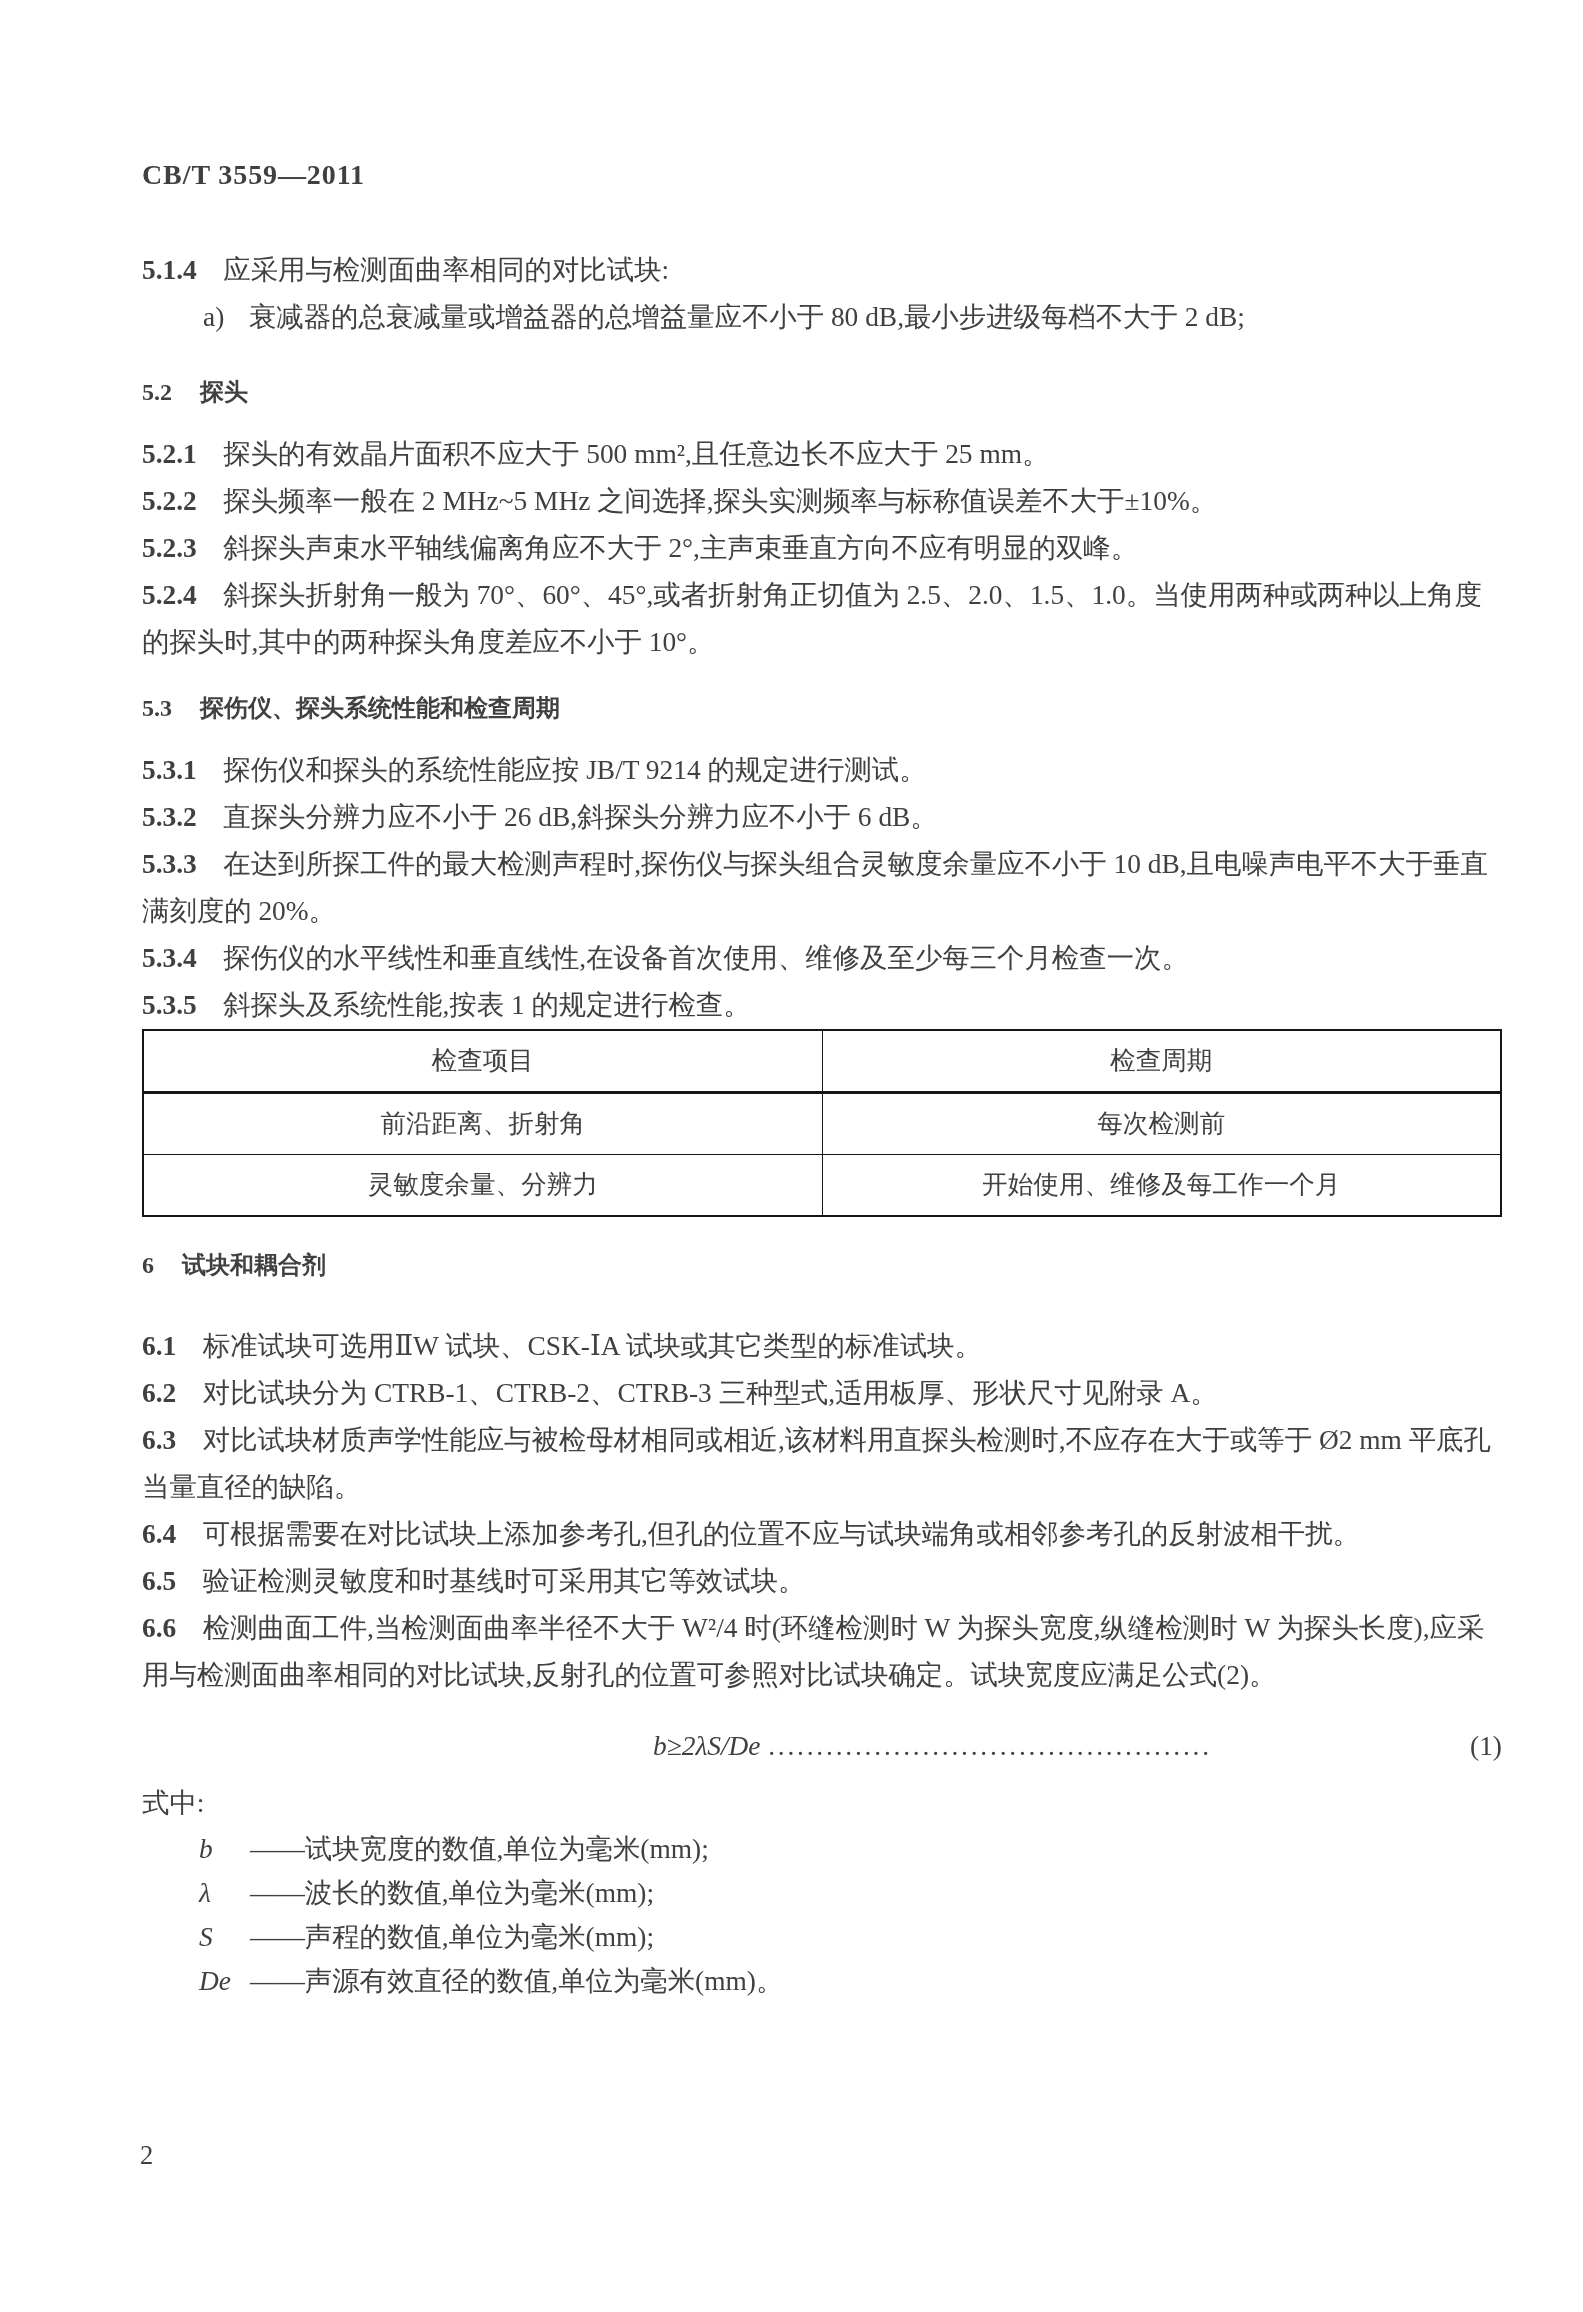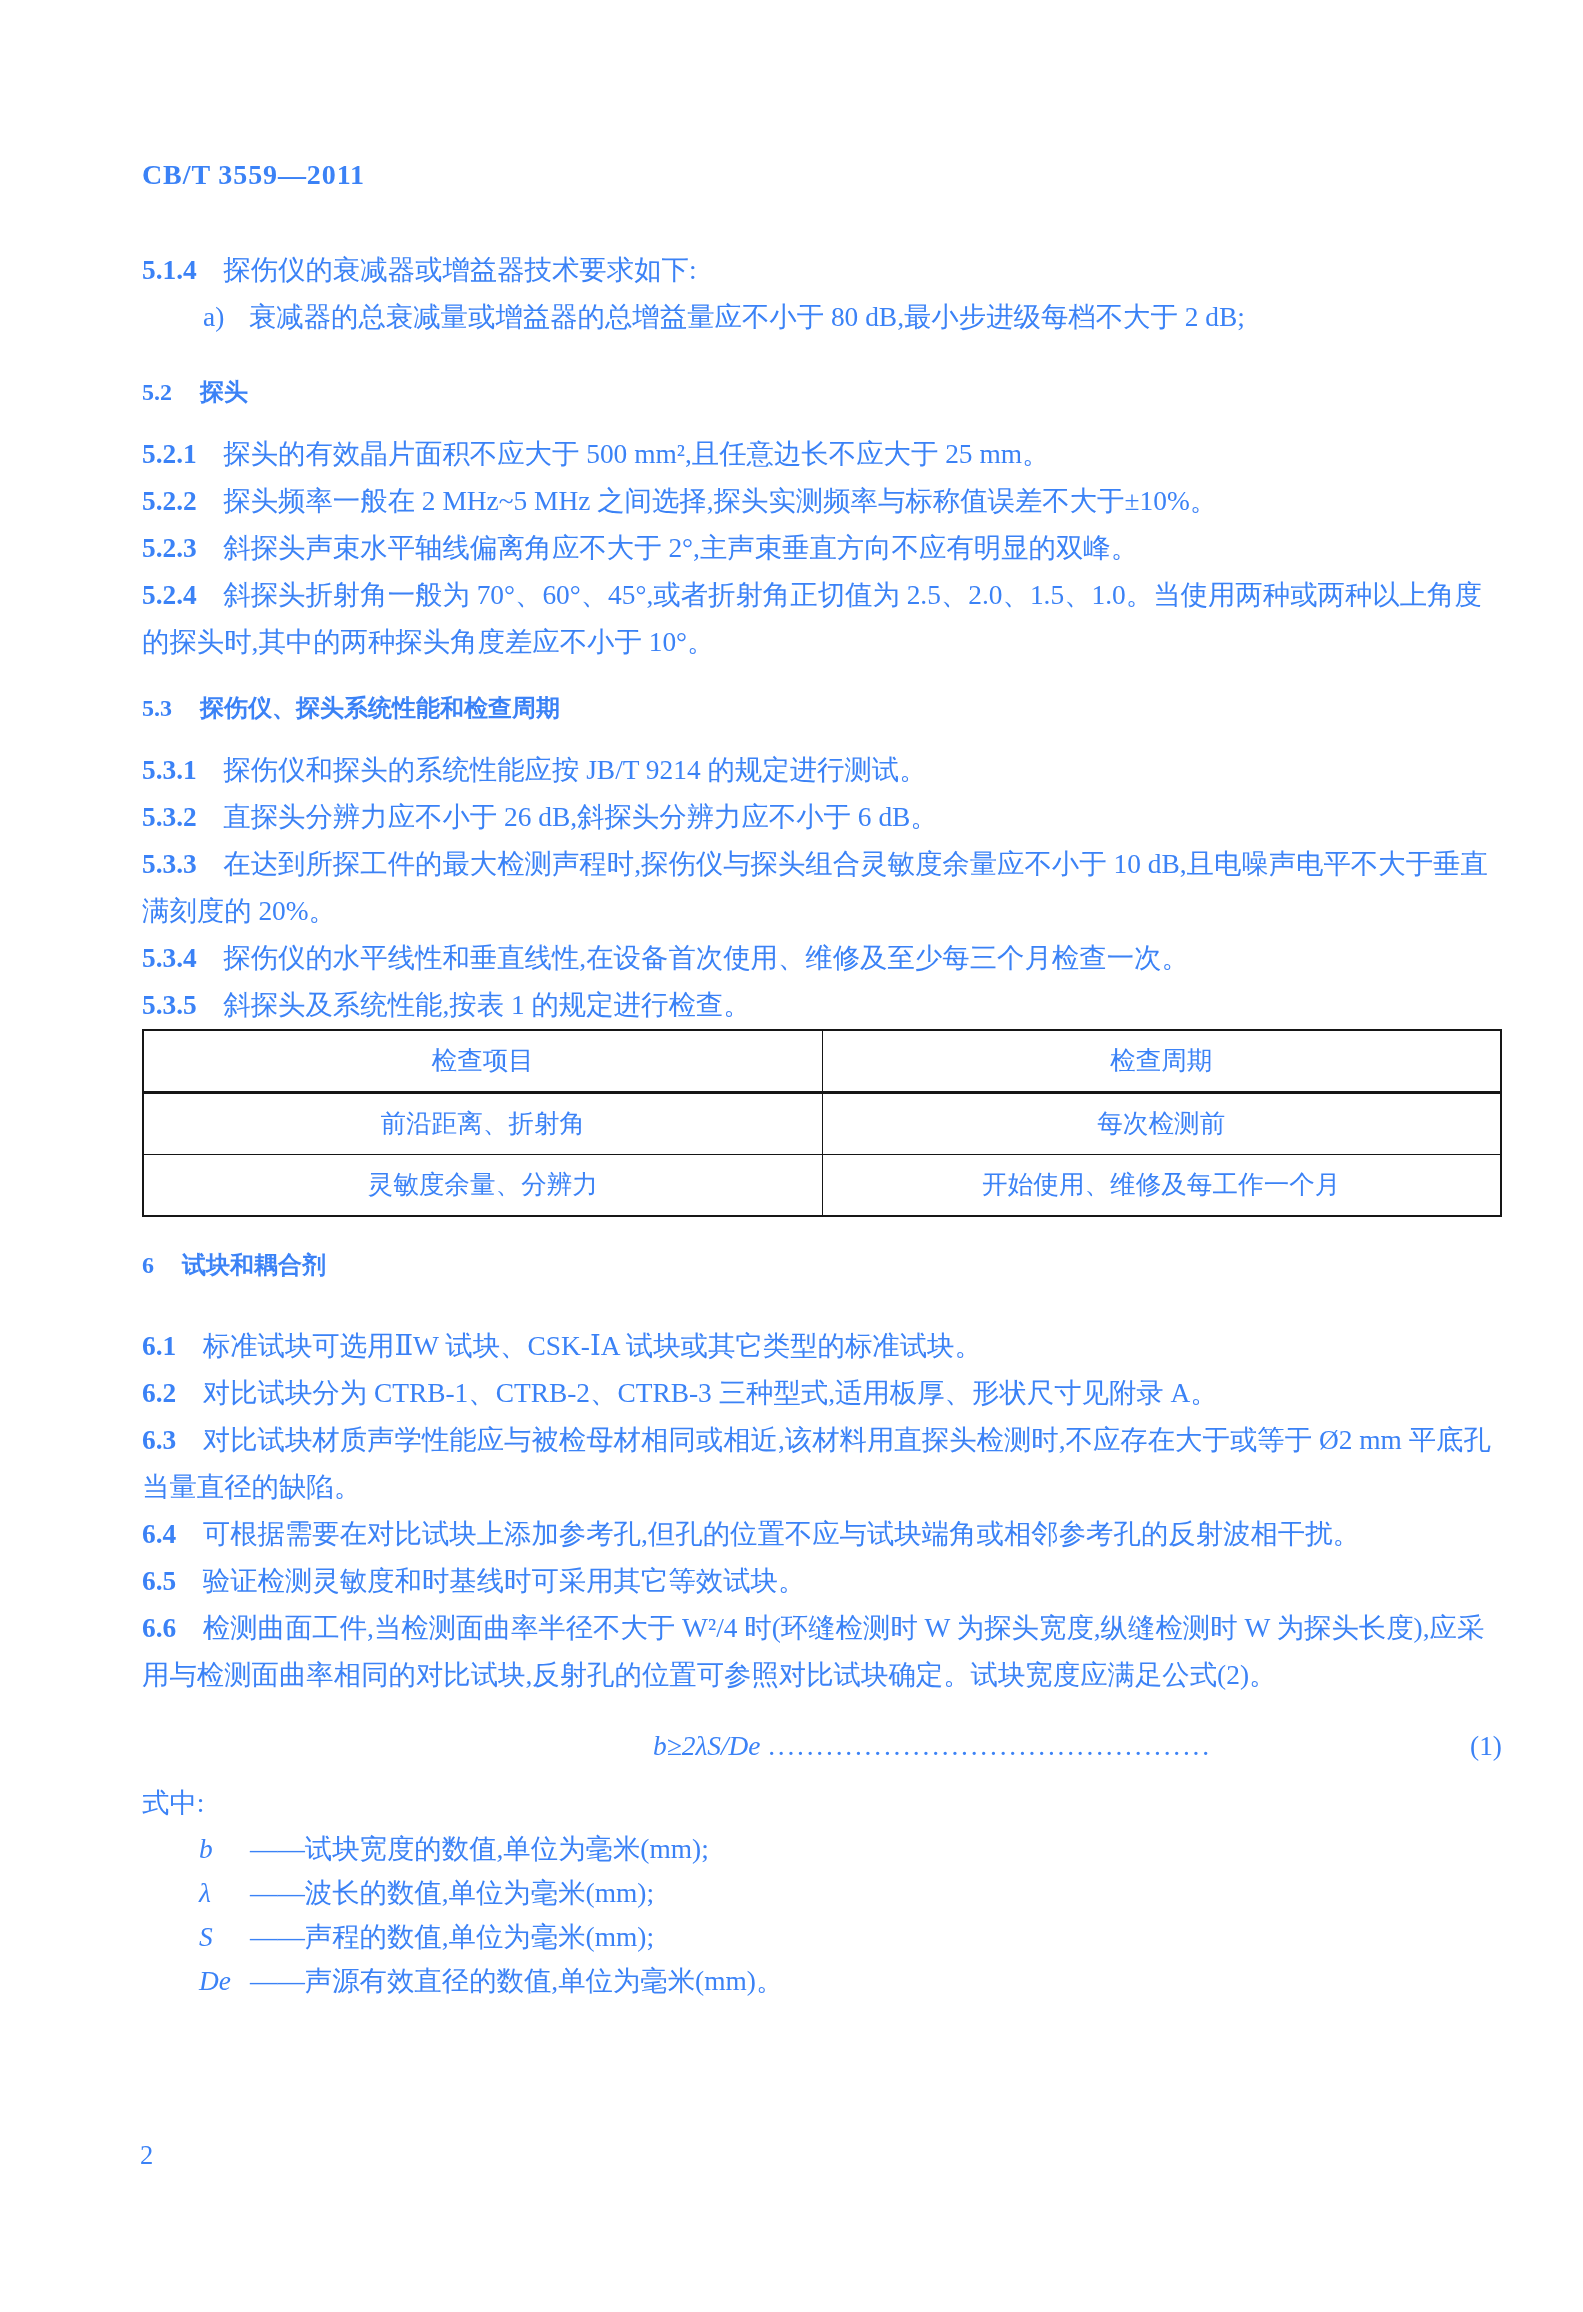--- a/index.html
+++ b/index.html
@@ -1,20 +1,20 @@
 <!DOCTYPE html>
 <html style="font-size:15px"><head>
 <meta charset="utf-8">
 <style>
   html,body{margin:0;padding:0;background:#ffffff;}
   .page{
     position:relative;
     width:1583px;height:2260px;
     background:#ffffff;
-    color:#3b82f6;
+    color:#404040;
     font-family:"Liberation Serif","DejaVu Serif",serif;
     font-size:27.4px;
     overflow:hidden;
   }
   .content{position:absolute;left:142px;top:151px;width:1360px;}
   p{margin:0;line-height:47px;}
   .doc-header{font-weight:bold;font-size:28px;letter-spacing:0.9px;margin:0 0 49px 0;}
   .clause .num{font-weight:bold;margin-right:26.5px;white-space:nowrap;}
   .sub{margin-left:61px;}
   .sub .num{font-weight:normal;margin-right:24.6px;}
@@ -40,21 +40,21 @@
 </style>
 </head>
 <body>
 
 <div class="page">
   <div class="content">
 
     <p class="doc-header">CB/T 3559—2011</p>
 
     <p class="clause">
-      <span class="num">5.1.4</span><span>探伤仪的衰减器或增益器技术要求如下:</span>
+      <span class="num">5.1.4</span><span>应采用与检测面曲率相同的对比试块:</span>
     </p>
     <p class="clause sub">
       <span class="num">a)</span><span>衰减器的总衰减量或增益器的总增益量应不小于 80 dB,最小步进级每档不大于 2 dB;</span>
     </p>
 
     <p class="section-heading h-52">
       <span class="num">5.2</span><span>探头</span>
     </p>
 
     <p class="clause">

